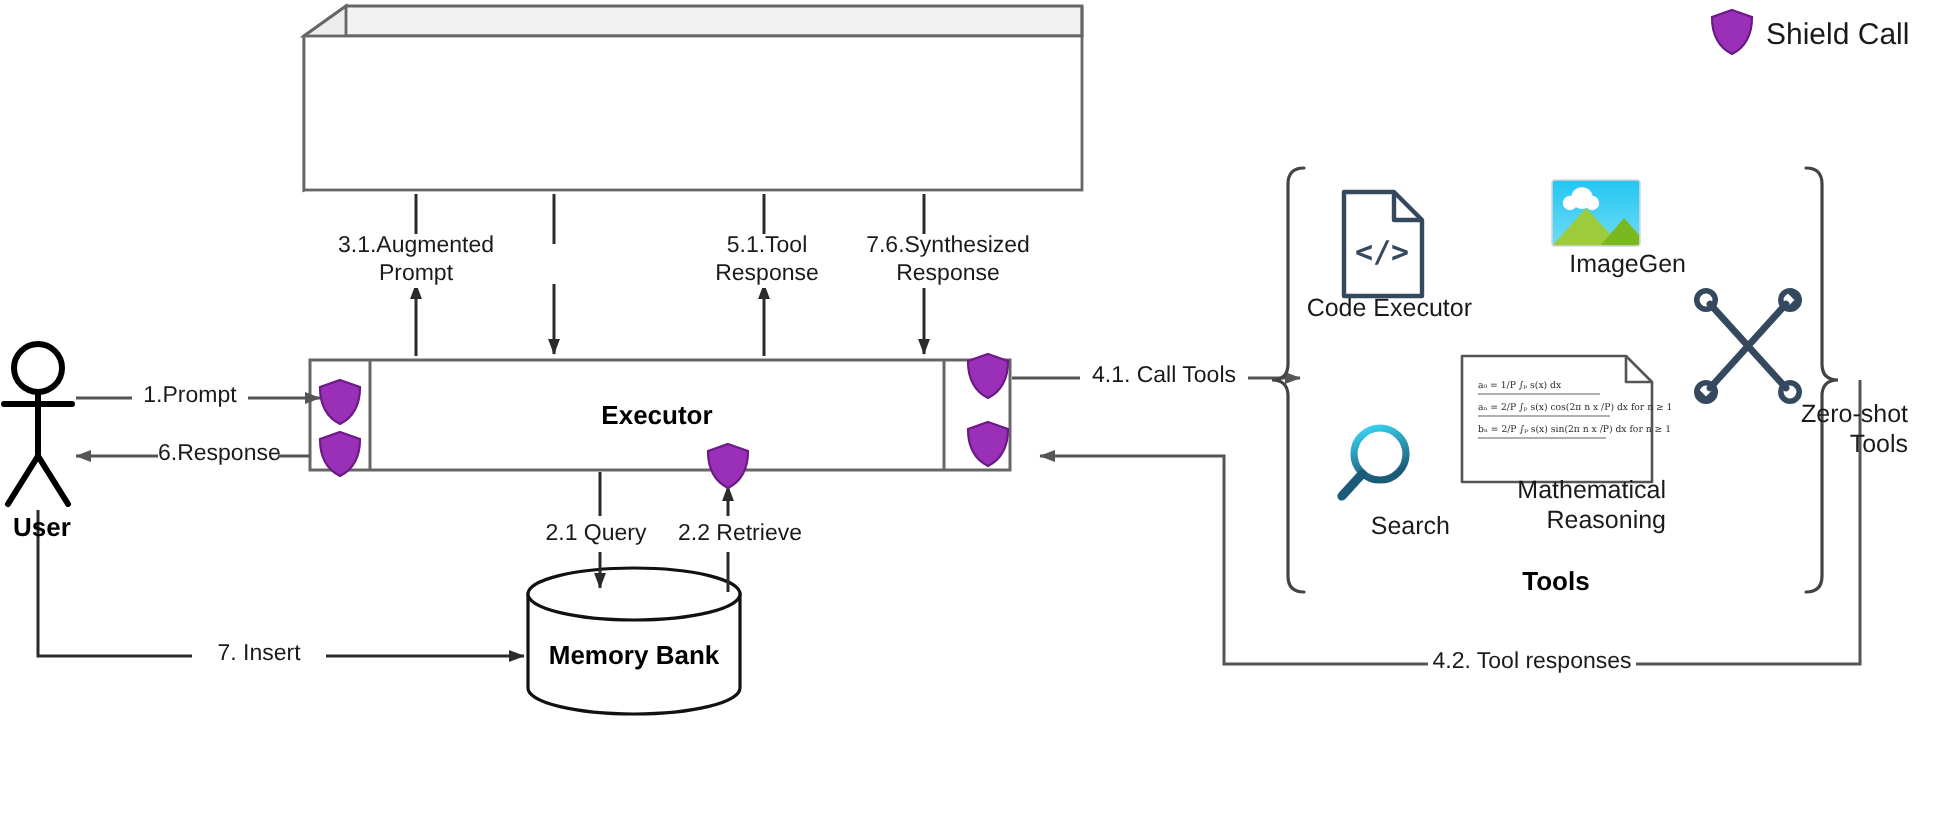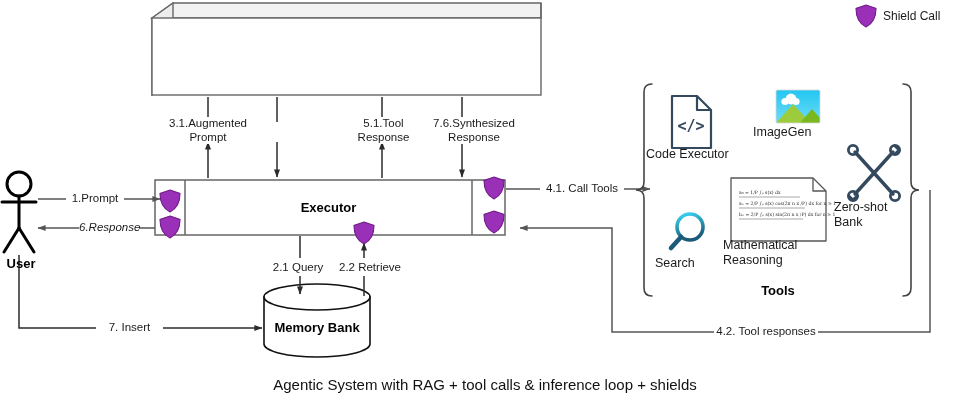--- a/index.html
+++ b/index.html
@@ -5,23 +5,23 @@
   html,body{margin:0;padding:0;background:#ffffff;}
   body{width:970px;height:411px;position:relative;overflow:hidden;
        font-family:"Liberation Sans","DejaVu Sans",sans-serif;color:#000;}
   #stage{position:absolute;left:0;top:0;width:970px;height:411px;}
   #svg-layer{position:absolute;left:0;top:0;width:970px;height:411px;}
   .lbl{position:absolute;font-size:11.5px;line-height:13.5px;color:#1a1a1a;
        text-align:center;white-space:pre-line;}
   .lbl-bg{background:#ffffff;}
   .boxtitle{position:absolute;font-size:13px;font-weight:bold;color:#000;text-align:center;}
   .tool-lbl{position:absolute;font-size:12.5px;line-height:15px;color:#1a1a1a;
-            text-align:left;white-space:pre-line;}
+            text-align:right;white-space:pre-line;}
   .caption{position:absolute;font-size:15px;color:#111;text-align:center;width:100%;}
-  .legend-lbl{position:absolute;font-size:12px;color:#1a1a1a;}
+  .legend-lbl{position:absolute;font-size:15px;color:#1a1a1a;}
 </style>
 </head>
 <body>
 
 <div id="stage">
 
   <svg id="svg-layer" viewBox="0 0 970 411">
     <defs>
       <marker id="arrow" markerWidth="9" markerHeight="9" refX="7.6" refY="3" orient="auto" markerUnits="userSpaceOnUse">
         <path d="M0,0 L8,3 L0,6 z" fill="#2b2b2b"></path>
@@ -197,36 +197,35 @@
   <div class="boxtitle" style="left:718px;top:283px;width:120px;">Tools</div>
 
   <div class="lbl lbl-bg" style="left:141px;top:117px;width:134px;">3.1.Augmented
 Prompt</div>
   <div class="lbl lbl-bg" style="left:341px;top:117px;width:85px;">5.1.Tool
 Response</div>
   <div class="lbl lbl-bg" style="left:420px;top:117px;width:108px;">7.6.Synthesized
 Response</div>
 
   <div class="lbl lbl-bg" style="left:66px;top:192px;width:58px;">1.Prompt</div>
-  <div class="lbl lbl-bg" style="left:79px;top:221px;width:60px;font-style:italic;">6.Response</div>
+  <div class="lbl lbl-bg" style="left:79px;top:221px;width:60px;">6.Response</div>
 
   <div class="lbl lbl-bg" style="left:266px;top:261px;width:64px;">2.1 Query</div>
   <div class="lbl lbl-bg" style="left:333px;top:261px;width:74px;">2.2 Retrieve</div>
 
   <div class="lbl lbl-bg" style="left:98px;top:321px;width:63px;">7. Insert</div>
 
   <div class="lbl lbl-bg" style="left:542px;top:182px;width:80px;">4.1. Call Tools</div>
 
   <div class="lbl lbl-bg" style="left:716px;top:325px;width:100px;">4.2. Tool responses</div>
 
   <div class="tool-lbl" style="left:646px;top:147px;width:90px;">Code Executor</div>
   <div class="tool-lbl" style="left:753px;top:125px;width:90px;">ImageGen</div>
   <div class="tool-lbl" style="left:723px;top:238px;width:110px;">Mathematical
 Reasoning</div>
   <div class="tool-lbl" style="left:834px;top:200px;width:120px;">Zero-shot
-Bank</div>
+Tools</div>
   <div class="tool-lbl" style="left:655px;top:256px;width:70px;">Search</div>
 
   <div class="legend-lbl" style="left:883px;top:9px;">Shield Call</div>
 
-  <div class="caption" style="left:0px;top:376px;">Agentic System with RAG + tool calls &amp; inference loop + shields</div>
 
 </div>
 
 </body></html>

